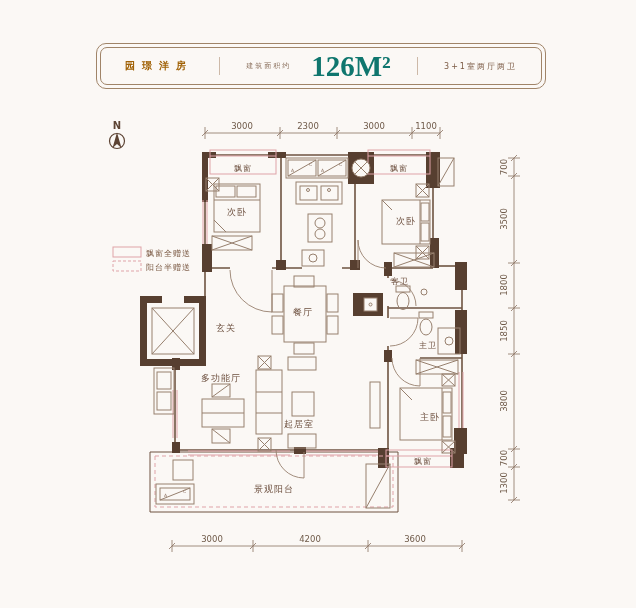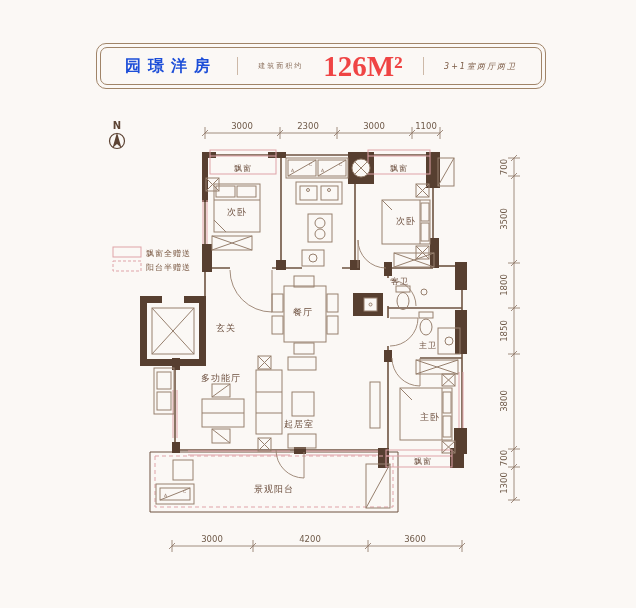--- a/index.html
+++ b/index.html
@@ -12,26 +12,26 @@
   .badge{
     position:absolute;left:96px;top:43px;width:450px;height:46px;
     border:1px solid #a08468;border-radius:10px;padding:3px;box-sizing:border-box;
     background:#fbf8f5;
   }
   .badge-inner{
     height:100%;border:1px solid #a08468;border-radius:7px;
     display:flex;align-items:center;justify-content:space-between;
     padding:0 24px;box-sizing:border-box;
   }
-  .badge .t1{font-size:16px;letter-spacing:7px;color:#1d4ed8;font-weight:600;white-space:nowrap;}
+  .badge .t1{font-size:10px;letter-spacing:7px;color:#a16207;font-weight:600;white-space:nowrap;}
   .badge .sep{width:1px;height:18px;background:#cdb9a8;}
   .badge .grp{display:flex;align-items:center;gap:20px;}
   .badge .t2{font-size:7px;letter-spacing:2px;color:#8a6f5c;white-space:nowrap;}
-  .badge .t3{font-size:29px;color:#ef4444;font-family:"Liberation Serif","DejaVu Serif",serif;font-weight:600;line-height:1;}
-  .badge .t4{font-size:8px;letter-spacing:2px;color:#7b5a44;white-space:nowrap;font-style:italic;}
+  .badge .t3{font-size:29px;color:#0f766e;font-family:"Liberation Serif","DejaVu Serif",serif;font-weight:600;line-height:1;}
+  .badge .t4{font-size:8px;letter-spacing:2px;color:#7b5a44;white-space:nowrap;}
   svg{position:absolute;left:0;top:0;}
   text{font-family:"DejaVu Sans","Liberation Sans",sans-serif;}
   .room-label{font-size:9px;fill:#6e5140;letter-spacing:1px;}
   .small-label{font-size:8px;fill:#6e5140;letter-spacing:1px;}
   .dim{font-size:8.5px;fill:#6f5a49;}
   .legend-label{font-size:8px;fill:#7b5a44;letter-spacing:1px;}
   .ac-letter{font-size:4.5px;fill:#8d7262;}
 </style>
 </head>
 <body>

